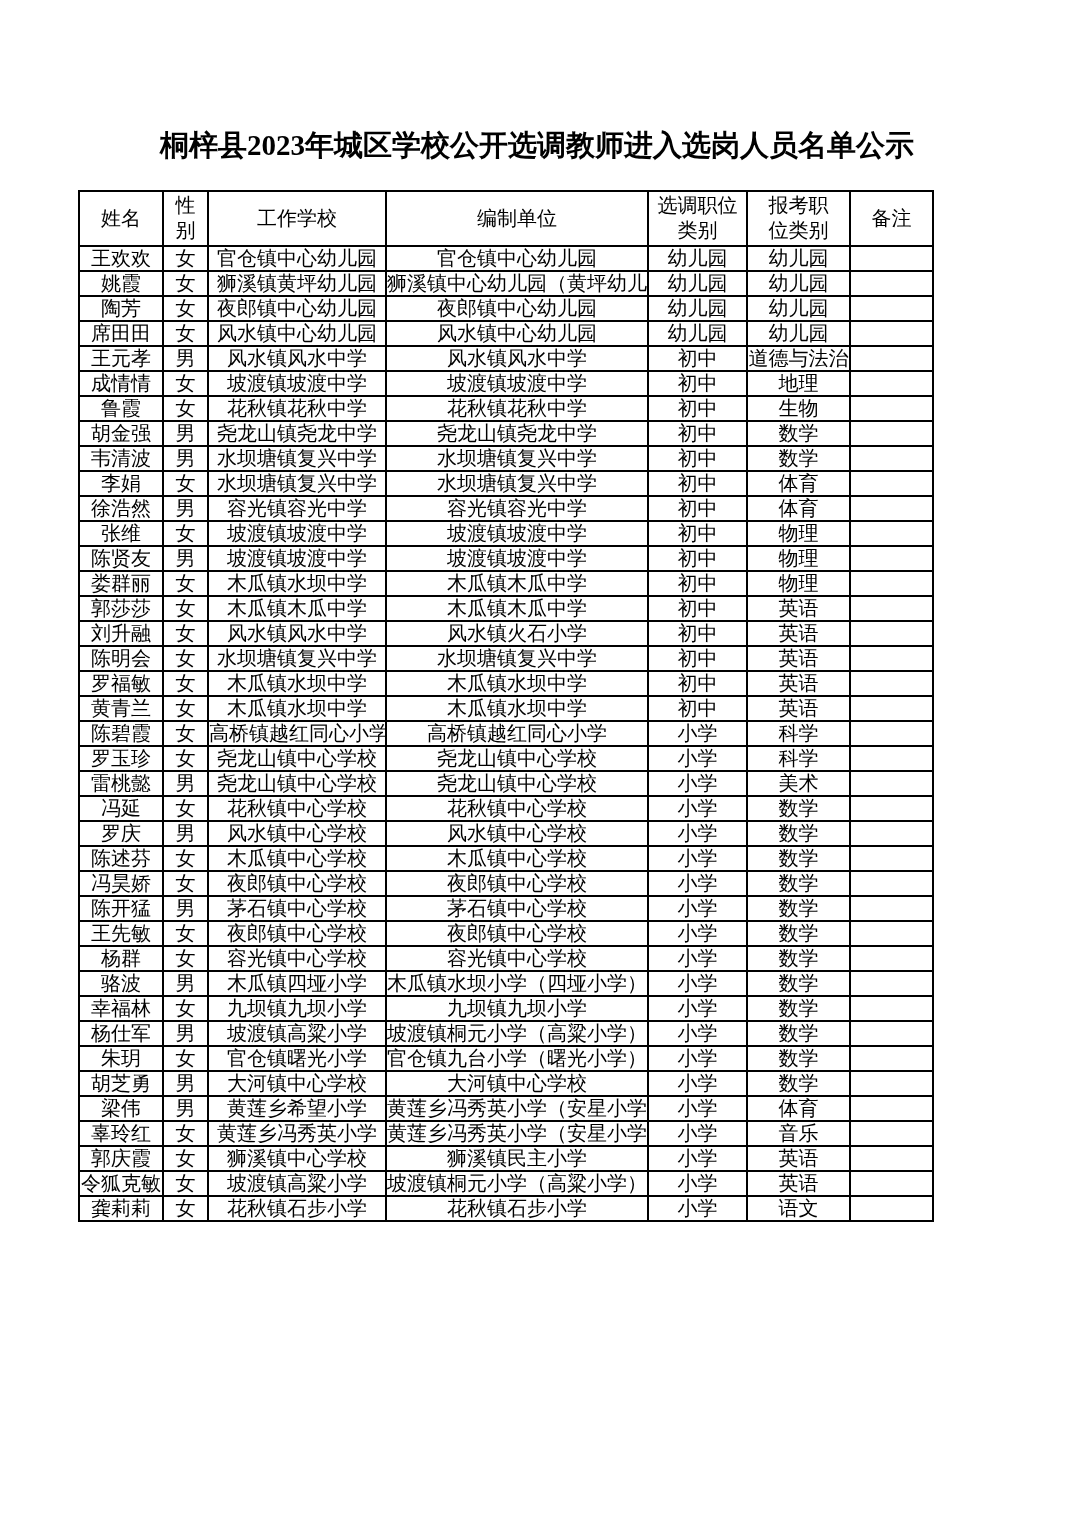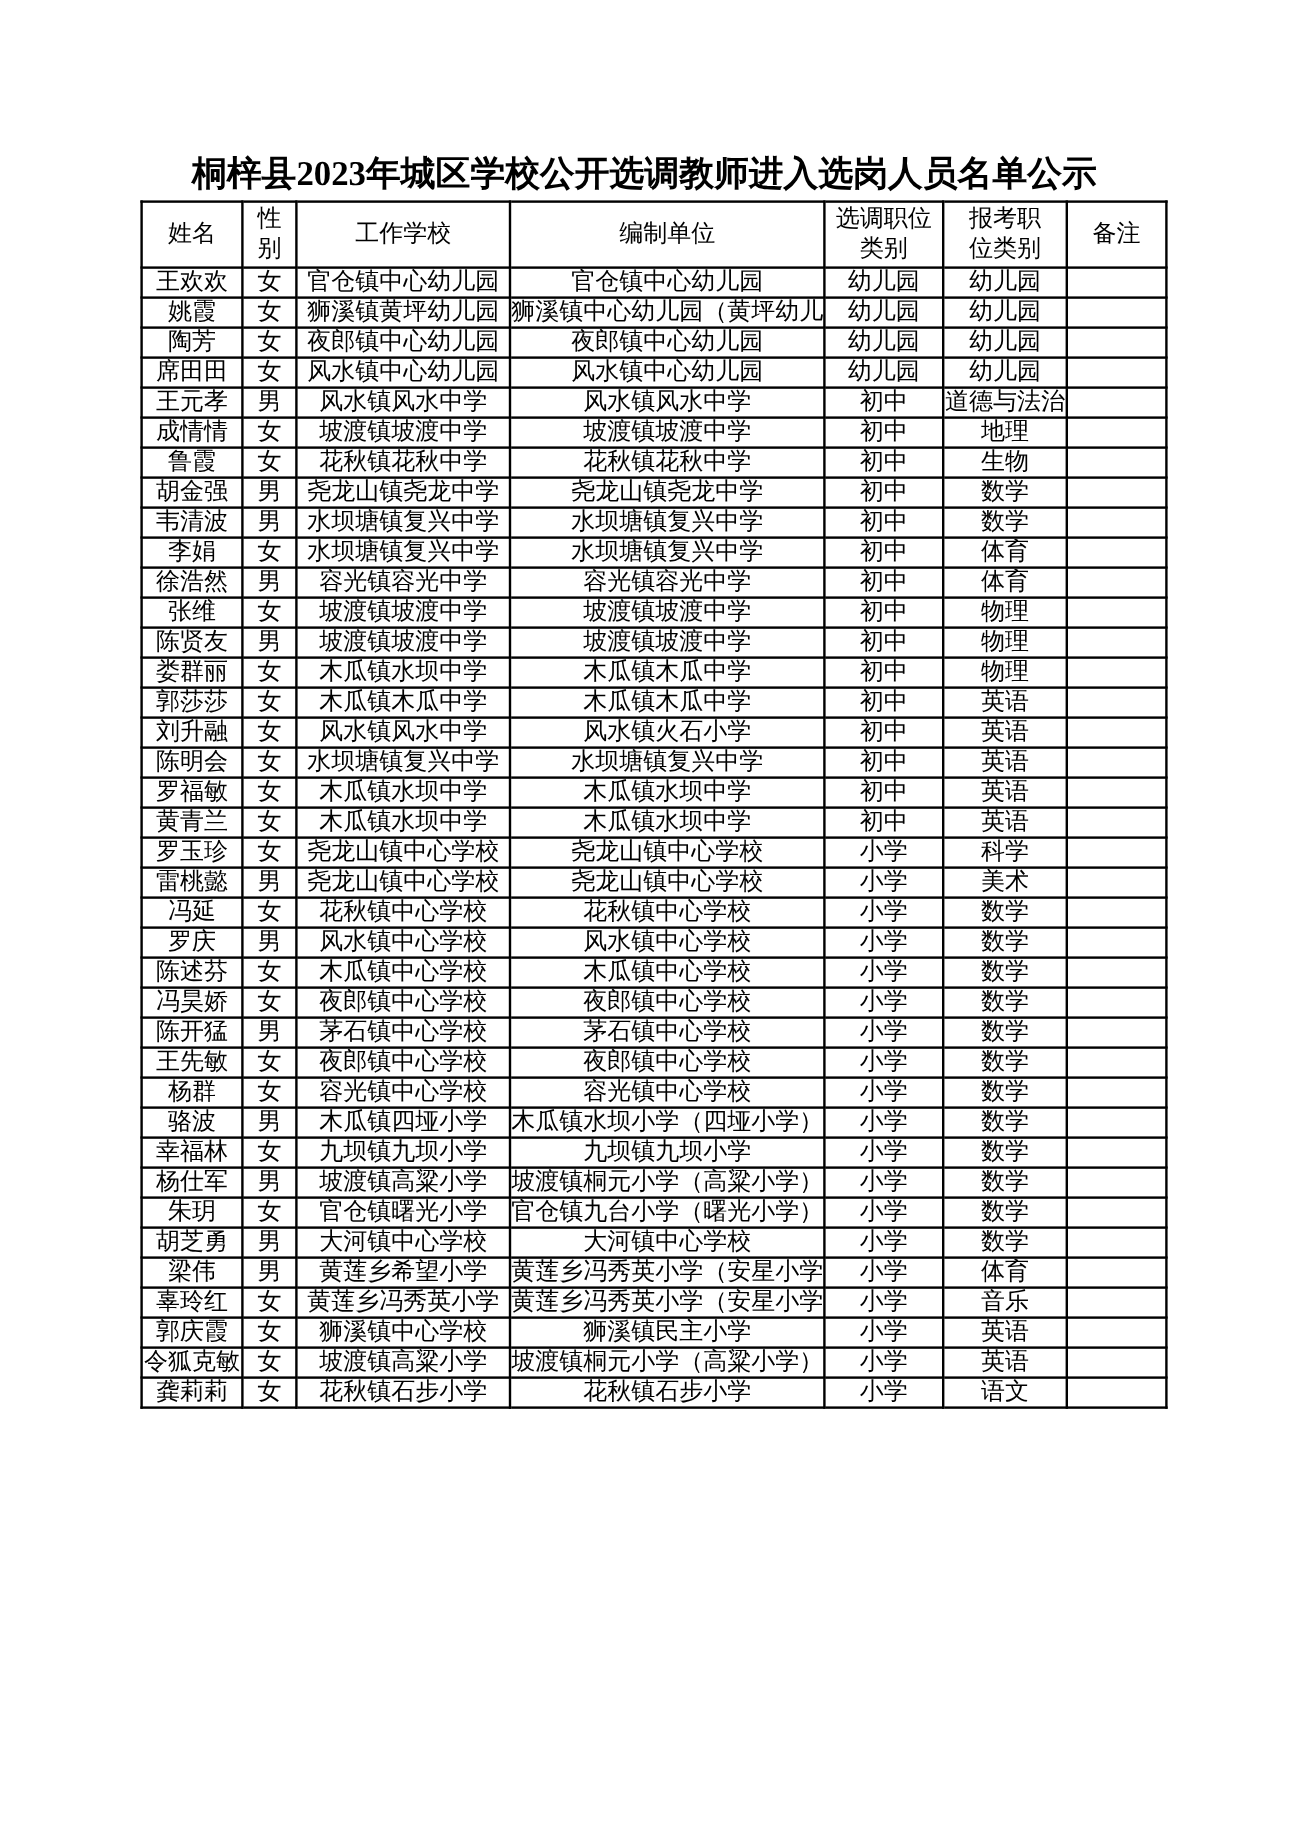--- a/index.html
+++ b/index.html
@@ -12,31 +12,31 @@
     width: 1074px;
     height: 1520px;
     background: #ffffff;
     font-family: "Liberation Serif", "DejaVu Serif", serif;
     color: #000000;
     overflow: hidden;
   }
   .title {
     margin: 0;
     padding-top: 130px;
-    padding-bottom: 5px;
+    padding-bottom: 28px;
     text-align: center;
     font-size: 29px;
     font-weight: bold;
     letter-spacing: 0px;
     line-height: 1.1;
   }
   table.roster {
     border-collapse: collapse;
     table-layout: fixed;
-    margin-left: 117px;
+    margin-left: 78px;
     width: 854px;
   }
   table.roster th,
   table.roster td {
     border: 2px solid #000000;
     padding: 0;
     text-align: center;
     vertical-align: middle;
     overflow: hidden;
     font-weight: normal;
@@ -257,20 +257,29 @@
         <tr>
           <td>黄青兰</td>
           <td>女</td>
           <td>木瓜镇水坝中学</td>
           <td>木瓜镇水坝中学</td>
           <td>初中</td>
           <td>英语</td>
           <td></td>
         </tr>
         <tr>
+          <td>陈碧霞</td>
+          <td>女</td>
+          <td>高桥镇越红同心小学</td>
+          <td>高桥镇越红同心小学</td>
+          <td>小学</td>
+          <td>科学</td>
+          <td></td>
+        </tr>
+        <tr>
           <td>罗玉珍</td>
           <td>女</td>
           <td>尧龙山镇中心学校</td>
           <td>尧龙山镇中心学校</td>
           <td>小学</td>
           <td>科学</td>
           <td></td>
         </tr>
         <tr>
           <td>雷桃懿</td>

